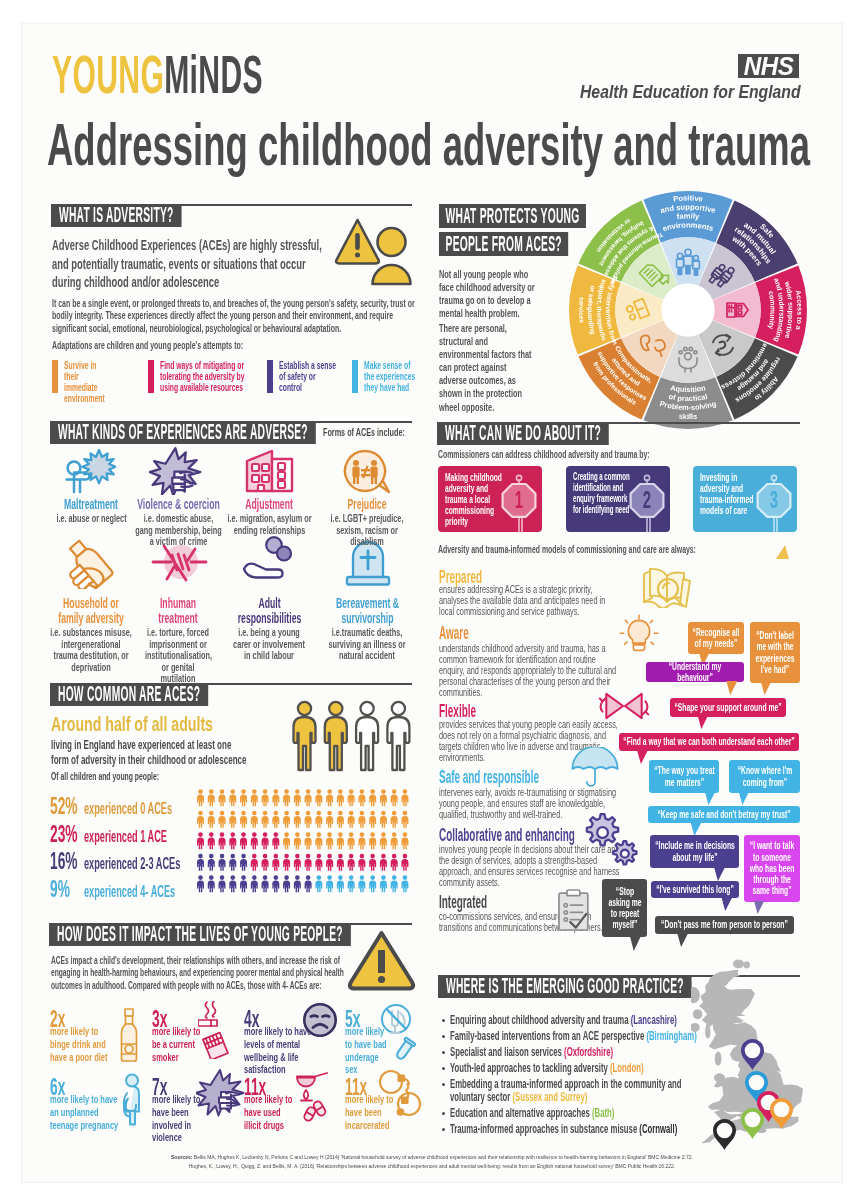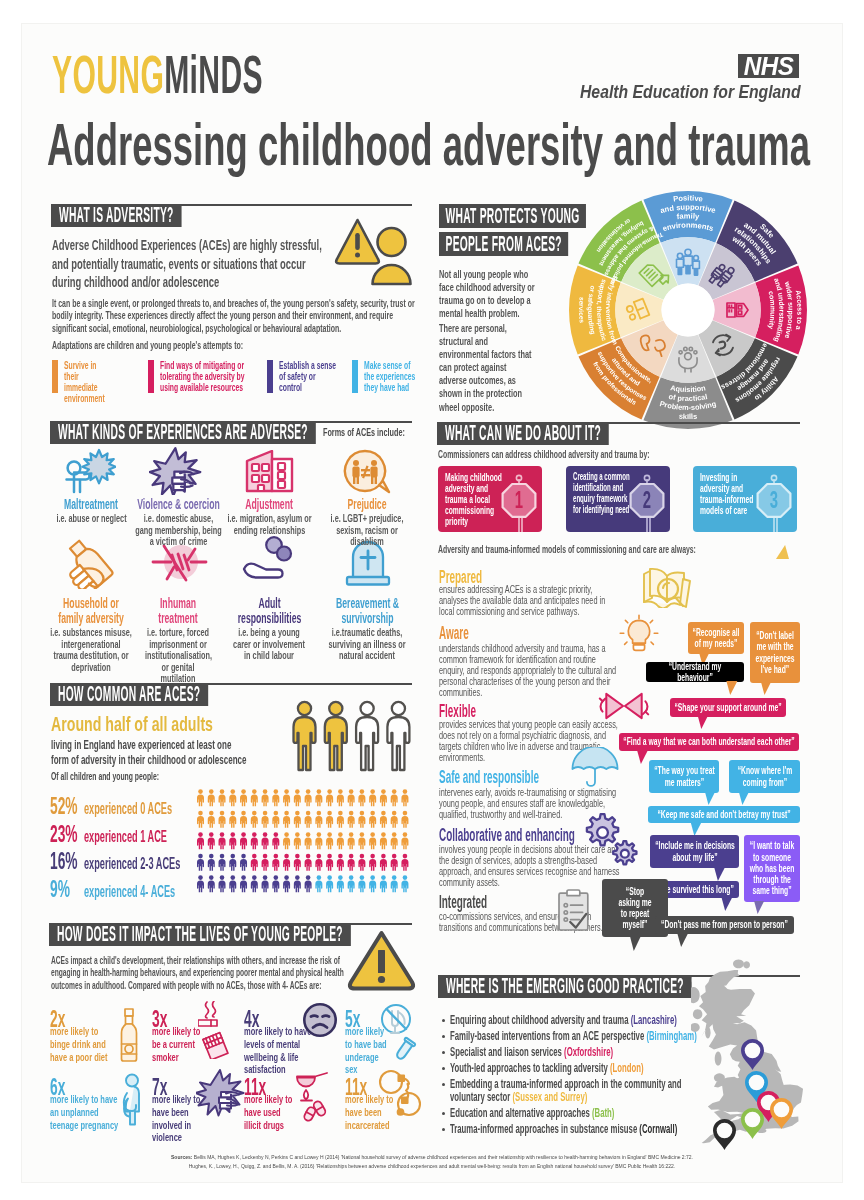--- a/index.html
+++ b/index.html
@@ -746,21 +746,21 @@
     </div>
 <svg class="abs" style="left:0;top:0;pointer-events:none;" width="864" height="1200">
       <polygon points="699.2,653 709.2,653 702.7,666" fill="#e8913c"></polygon>
     </svg>
 <div class="quote" style="left:750px;top:622px;width:50px;height:61px;background:#e8913c;color:#ffffff;">
       <span style="width:68px">“Don't label me with the experiences I've had”</span>
     </div>
 <svg class="abs" style="left:0;top:0;pointer-events:none;" width="864" height="1200">
       <polygon points="761.0,682 771.0,682 764.5,695" fill="#e8913c"></polygon>
     </svg>
-<div class="quote" style="left:646px;top:662px;width:98px;height:20px;background:#000000;color:#ffffff;">
+<div class="quote" style="left:646px;top:662px;width:98px;height:20px;background:#a21caf;color:#ffffff;">
       <span style="width:146px">“Understand my behaviour”</span>
     </div>
 <svg class="abs" style="left:0;top:0;pointer-events:none;" width="864" height="1200">
       <polygon points="726.4,681 737.4,681 730.2,695" fill="#e8913c"></polygon>
     </svg>
 <div class="quote" style="left:670px;top:698px;width:116px;height:19px;background:#d51f5f;color:#ffffff;">
       <span style="width:176px">“Shape your support around me”</span>
     </div>
 <svg class="abs" style="left:0;top:0;pointer-events:none;" width="864" height="1200">
       <polygon points="697.8,716 707.8,716 701.3,729" fill="#d51f5f"></polygon>
@@ -788,33 +788,33 @@
     </div>
 <svg class="abs" style="left:0;top:0;pointer-events:none;" width="864" height="1200">
       <polygon points="690.6,822 701.6,822 694.4,836" fill="#42b3e5"></polygon>
     </svg>
 <div class="quote" style="left:650px;top:835px;width:89px;height:33px;background:#4b3f8f;color:#ffffff;">
       <span style="width:132px">“Include me in decisions about my life”</span>
     </div>
 <svg class="abs" style="left:0;top:0;pointer-events:none;" width="864" height="1200">
       <polygon points="714.1,867 725.1,867 717.9,881" fill="#4b3f8f"></polygon>
     </svg>
-<div class="quote" style="left:744px;top:835px;width:56px;height:67px;background:#8b5cf6;color:#ffffff;">
+<div class="quote" style="left:744px;top:835px;width:56px;height:67px;background:#d946ef;color:#ffffff;">
       <span style="width:78px">“I want to talk to someone who has been through the same thing”</span>
     </div>
 <svg class="abs" style="left:0;top:0;pointer-events:none;" width="864" height="1200">
       <polygon points="754.1,901 764.1,901 757.6,914" fill="#7a6bb0"></polygon>
     </svg>
 <div class="quote" style="left:651px;top:881px;width:88px;height:17px;background:#4b3f8f;color:#ffffff;">
       <span style="width:130px">“I've survived this long”</span>
     </div>
 <svg class="abs" style="left:0;top:0;pointer-events:none;" width="864" height="1200">
       <polygon points="721.4,897 732.4,897 725.2,911" fill="#4b3f8f"></polygon>
     </svg>
-<div class="quote" style="left:602px;top:879px;width:66px;height:58px;background:#4b4b4b;color:#ffffff;">
+<div class="quote" style="left:602px;top:879px;width:45px;height:58px;background:#4b4b4b;color:#ffffff;">
       <span style="width:60px">“Stop asking me to repeat myself”</span>
     </div>
 <svg class="abs" style="left:0;top:0;pointer-events:none;" width="864" height="1200">
       <polygon points="629.9,936 640.9,936 633.8,951" fill="#4b4b4b"></polygon>
     </svg>
 <div class="quote" style="left:655px;top:916px;width:139px;height:18px;background:#4b4b4b;color:#ffffff;">
       <span style="width:213px">“Don't pass me from person to person”</span>
     </div>
 <svg class="abs" style="left:0;top:0;pointer-events:none;" width="864" height="1200">
       <polygon points="677.2,933 688.2,933 681.1,947" fill="#4b4b4b"></polygon>

